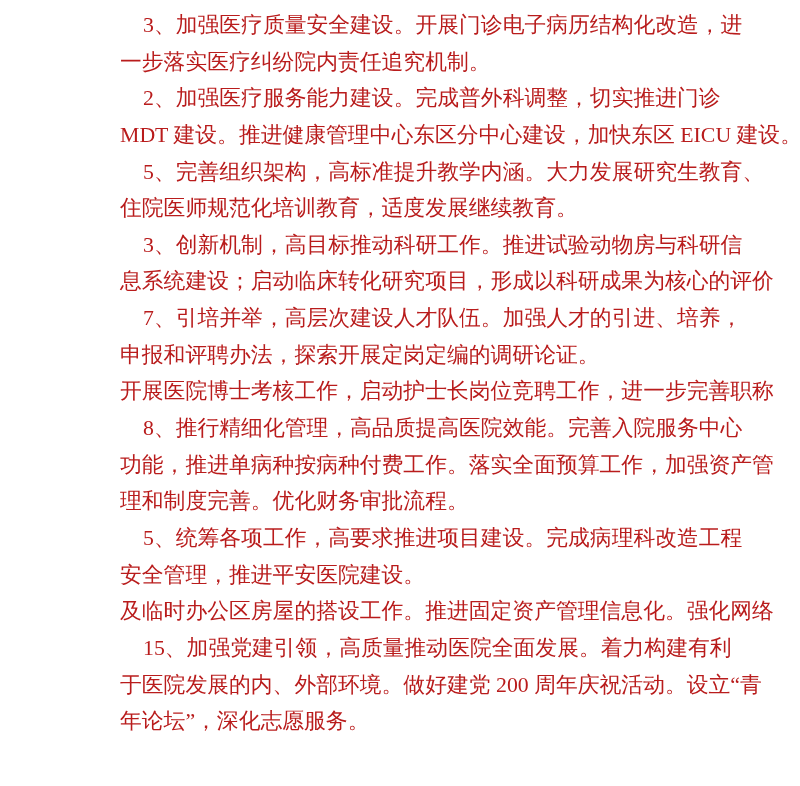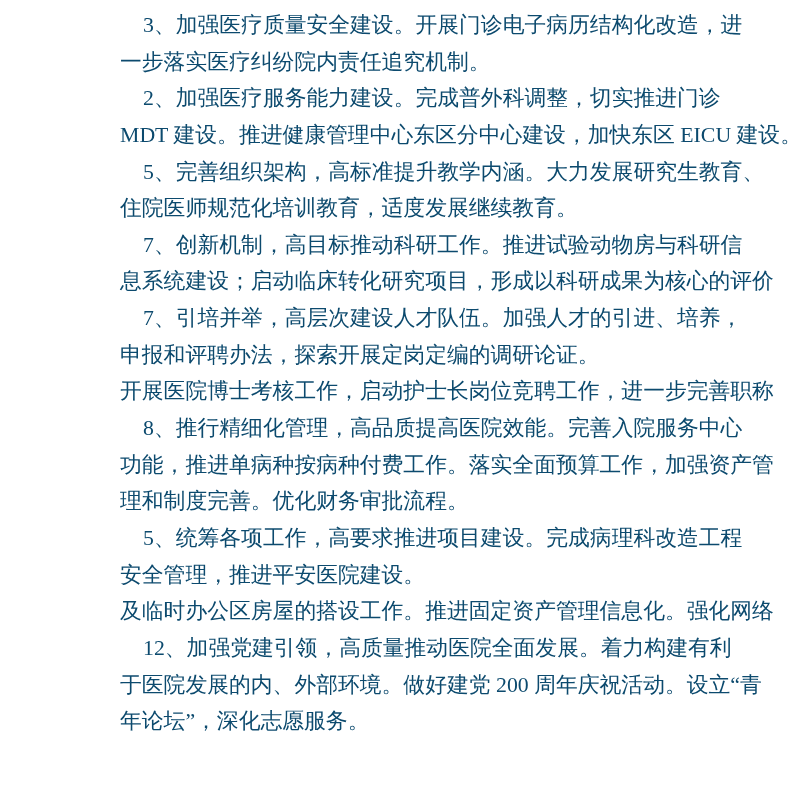--- a/index.html
+++ b/index.html
@@ -22,21 +22,21 @@
     height: 786px;
     background: #ffffff;
   }
   .text-block {
     position: absolute;
     left: 120px;
     top: 7px;
     width: 658px;
     font-size: 21.8px;
     line-height: 36.65px;
-    color: #0c4a6e;
+    color: #b91c1c;
     text-align: left;
   }
   .para {
     margin: 0;
     padding: 0;
   }
   .line {
     white-space: nowrap;
     height: 36.65px;
   }
@@ -59,21 +59,21 @@
       <div class="line first">2、加强医疗服务能力建设。完成普外科调整，切实推进门诊</div>
       <div class="line">MDT 建设。推进健康管理中心东区分中心建设，加快东区 EICU 建设。</div>
     </div>
 
     <div class="para">
       <div class="line first">5、完善组织架构，高标准提升教学内涵。大力发展研究生教育、</div>
       <div class="line">住院医师规范化培训教育，适度发展继续教育。</div>
     </div>
 
     <div class="para">
-      <div class="line first">7、创新机制，高目标推动科研工作。推进试验动物房与科研信</div>
+      <div class="line first">3、创新机制，高目标推动科研工作。推进试验动物房与科研信</div>
       <div class="line">息系统建设；启动临床转化研究项目，形成以科研成果为核心的评价</div>
     </div>
 
     <div class="para">
       <div class="line first">7、引培并举，高层次建设人才队伍。加强人才的引进、培养，</div>
       <div class="line">申报和评聘办法，探索开展定岗定编的调研论证。</div>
       <div class="line">开展医院博士考核工作，启动护士长岗位竞聘工作，进一步完善职称</div>
     </div>
 
     <div class="para">
@@ -82,19 +82,19 @@
       <div class="line">理和制度完善。优化财务审批流程。</div>
     </div>
 
     <div class="para">
       <div class="line first">5、统筹各项工作，高要求推进项目建设。完成病理科改造工程</div>
       <div class="line">安全管理，推进平安医院建设。</div>
       <div class="line">及临时办公区房屋的搭设工作。推进固定资产管理信息化。强化网络</div>
     </div>
 
     <div class="para">
-      <div class="line first">12、加强党建引领，高质量推动医院全面发展。着力构建有利</div>
+      <div class="line first">15、加强党建引领，高质量推动医院全面发展。着力构建有利</div>
       <div class="line">于医院发展的内、外部环境。做好建党 200 周年庆祝活动。设立“青</div>
       <div class="line">年论坛”，深化志愿服务。</div>
     </div>
 
   </div>
 </div>
 
 </body></html>

